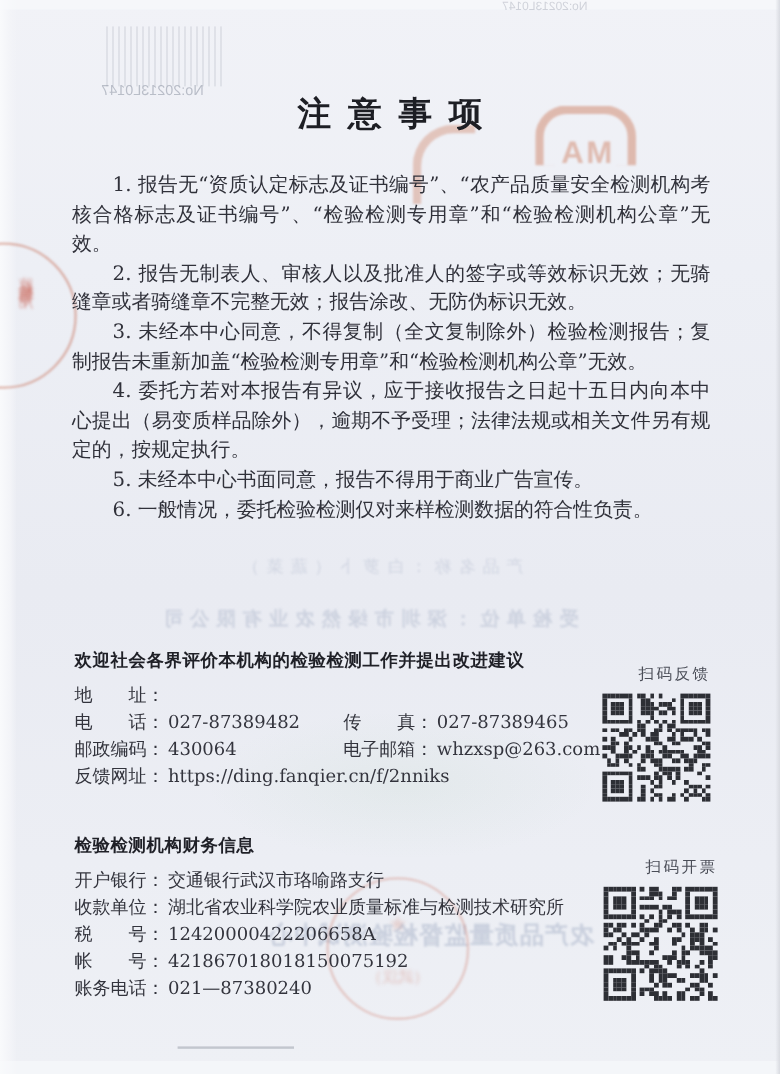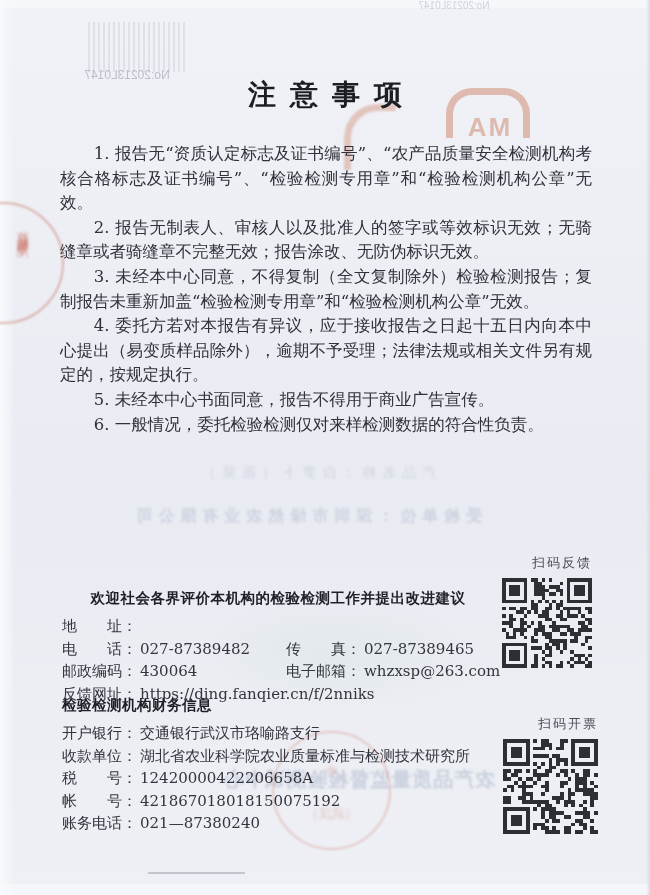--- a/index.html
+++ b/index.html
@@ -21,21 +21,21 @@
     position:absolute;left:0;top:76px;width:100%;text-align:center;
     font-size:28px;font-weight:700;letter-spacing:14px;padding-left:14px;box-sizing:border-box;
     color:#1d1e24;
   }
   .notices{position:absolute;left:60px;top:142px;width:532px;}
   .notices p{
     margin:0;font-size:16.5px;line-height:24.6px;text-indent:2.05em;
     text-align:justify;text-justify:inter-ideograph;color:#30313a;
   }
   .sec{position:absolute;left:62px;width:432px;}
-  .sec-feedback{top:588px;text-align:center;}
+  .sec-feedback{top:541px;}
   .sec-finance{top:695px;}
   .sec-head{
     font-family:"Liberation Sans","DejaVu Sans",sans-serif;
     font-weight:700;font-size:14.5px;line-height:20px;color:#1f2027;margin-bottom:7px;
     letter-spacing:.5px;
   }
   .info-row{display:flex;font-size:15px;line-height:22.5px;color:#33343d;}
   .pair{display:flex;white-space:pre;}
   .pair .lbl{white-space:pre;}
   .pair .val{margin-left:3px;white-space:pre;}

